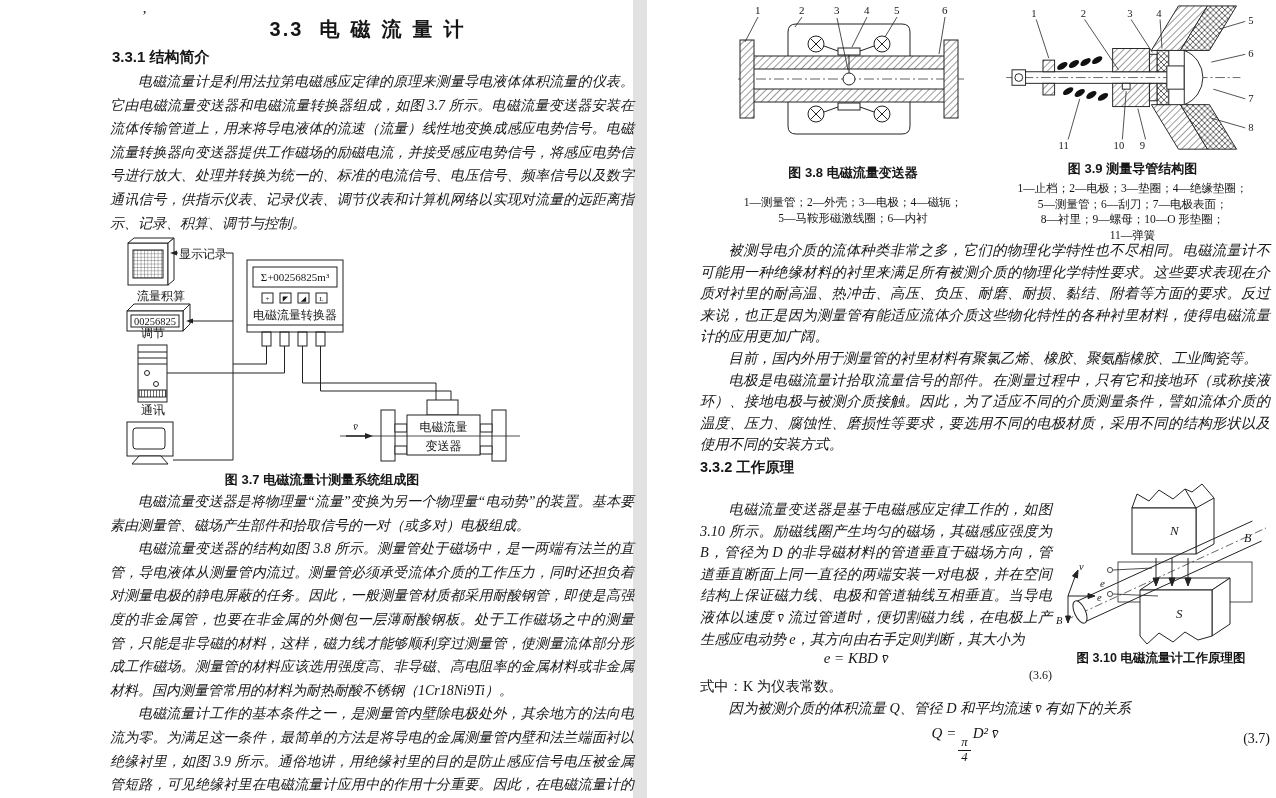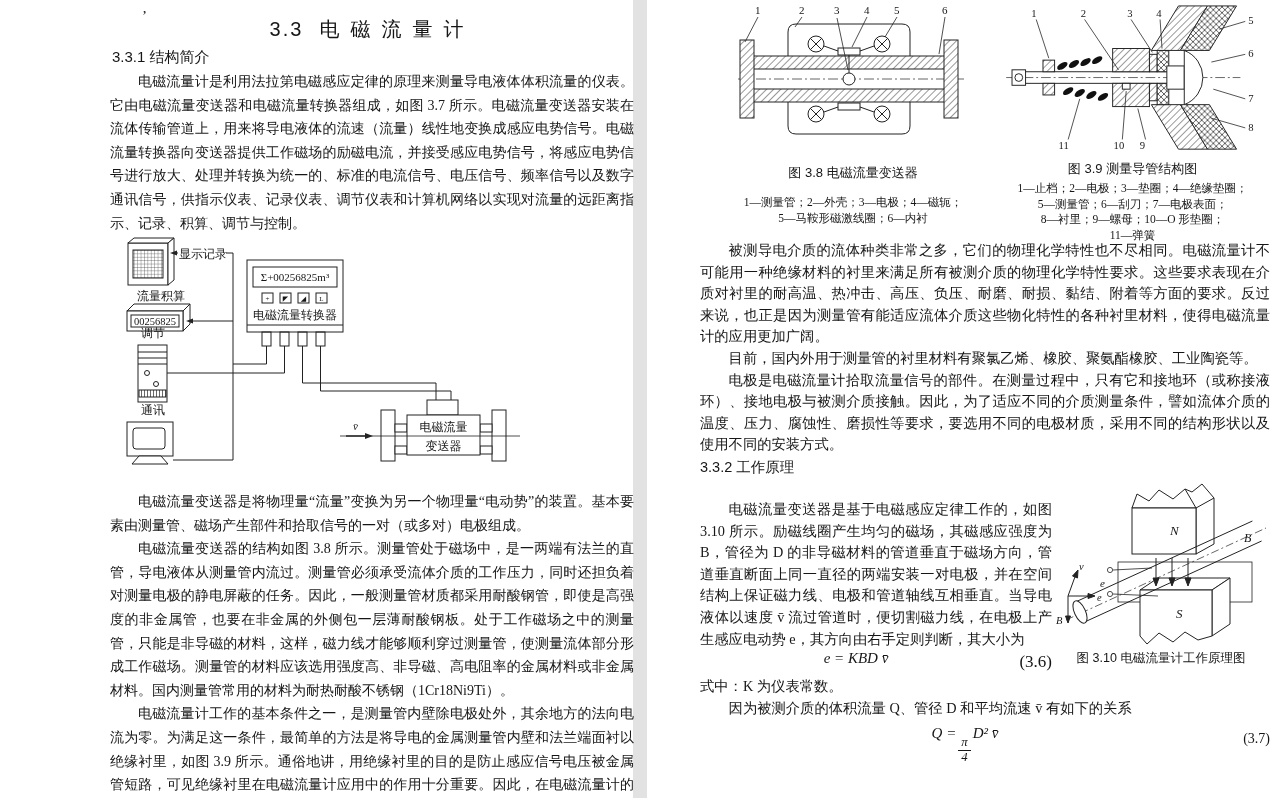--- a/index.html
+++ b/index.html
@@ -2,43 +2,43 @@
 <html><head>
 <meta charset="utf-8">
 <style>
   html,body{margin:0;padding:0;background:#ffffff;}
   .spread{position:relative;width:1276px;height:798px;background:#ffffff;overflow:hidden;
           font-family:"Liberation Serif","DejaVu Serif",serif;color:#161616;}
   .page{position:absolute;top:0;}
   .page-left{left:110px;width:524px;height:798px;}
   .page-right{left:700px;width:570px;height:798px;}
   .gutter{position:absolute;left:633px;top:0;width:14px;height:798px;background:#e2e2e2;}
-  .hei{font-family:"Liberation Sans","DejaVu Sans",sans-serif;font-weight:normal;}
+  .hei{font-family:"Liberation Sans","DejaVu Sans",sans-serif;font-weight:bold;}
   .chapter-title{position:absolute;top:16px;left:0;width:100%;text-align:center;font-size:20px;}
   .chapter-title .num{letter-spacing:2px;margin-right:16px;}
   .chapter-title .txt{letter-spacing:0.55em;}
   .sec-heading{position:absolute;top:48px;left:2px;font-size:15px;}
   .body-par{font-size:14px;line-height:23.6px;text-align:justify;margin:0;}
-  .indent{text-indent:2em;}
+  .indent{text-indent:2em;font-style:italic;}
   .lp-para1{position:absolute;top:70px;left:0;width:524px;}
   .lp-fig{position:absolute;top:233px;left:0;width:524px;height:240px;}
   .lp-caption{position:absolute;top:471px;left:0;width:424px;text-align:center;font-size:13px;}
   .lp-text{position:absolute;top:490px;left:0;width:524px;}
   .rp-text{position:absolute;top:240px;left:0;width:570px;}
   .rp-text .body-par{font-size:14.3px;line-height:21.6px;}
   .rp-heading{font-size:14.5px;line-height:22px;margin:0;}
   .fig-block{position:absolute;}
   .fig-caption{text-align:center;font-size:13px;white-space:nowrap;}
   .fig-legend{text-align:center;font-size:11.5px;line-height:15.5px;white-space:nowrap;}
   .twocol{display:flex;align-items:flex-start;}
   .col-text{width:352px;margin-top:21px;}
   .col-fig{width:218px;position:relative;margin-left:0;}
   .eq-row{position:relative;height:26px;font-size:15px;}
   .eq-row .formula{position:absolute;left:0;right:40px;text-align:center;font-style:italic;}
-  .eq-row .eq-num{position:absolute;right:0;top:2px;font-size:17px;font-style:normal;text-align:right;}
+  .eq-row .eq-num{position:absolute;right:0;top:18px;font-size:12px;font-style:normal;text-align:right;}
   .eq37-row{position:relative;height:34px;margin-top:4px;font-size:15px;}
   .eq37-row .formula{position:absolute;left:0;right:40px;top:2px;text-align:center;font-style:italic;}
   .eq37-row .eq-num{position:absolute;right:0;top:8px;font-size:14px;font-style:normal;}
   .frac{display:inline-flex;flex-direction:column;align-items:center;vertical-align:-8px;line-height:1.05;font-size:0.85em;margin:0 2px;}
   .frac .fnum{border-bottom:1px solid #161616;padding:0 3px;}
   .corner-mark{position:absolute;top:8px;left:32px;font-size:15px;}
   svg text{font-family:"Liberation Serif","DejaVu Serif",serif;fill:#161616;}
   svg .callout{font-size:11px;}
   svg .cn{font-size:12px;}
   svg .it{font-style:italic;}
@@ -156,20 +156,21 @@
         <line x1="230" y1="203" x2="410" y2="203" stroke-width="0.8"></line>
       </g>
       <g>
         <line x1="236" y1="203" x2="256" y2="203" stroke="#222" stroke-width="1.4"></line>
         <polygon points="263,203 255,200 255,206" fill="#222"></polygon>
       </g>
       <text class="it" x="243" y="197" font-size="11">v̄</text>
       <text class="cn" x="333.5" y="198" text-anchor="middle">电磁流量</text>
       <text class="cn" x="333.5" y="217" text-anchor="middle">变送器</text>
     </svg>
+    <div class="lp-caption hei">图 3.7  电磁流量计测量系统组成图</div>
 
     <div class="lp-text">
       <p class="body-par indent">电磁流量变送器是将物理量“流量”变换为另一个物理量“电动势”的装置。基本要素由测量管、磁场产生部件和拾取信号的一对（或多对）电极组成。</p>
       <p class="body-par indent">电磁流量变送器的结构如图 3.8 所示。测量管处于磁场中，是一两端有法兰的直管，导电液体从测量管内流过。测量管必须承受流体介质的工作压力，同时还担负着对测量电极的静电屏蔽的任务。因此，一般测量管材质都采用耐酸钢管，即使是高强度的非金属管，也要在非金属的外侧包一层薄耐酸钢板。处于工作磁场之中的测量管，只能是非导磁的材料，这样，磁力线才能够顺利穿过测量管，使测量流体部分形成工作磁场。测量管的材料应该选用强度高、非导磁、高电阻率的金属材料或非金属材料。国内测量管常用的材料为耐热耐酸不锈钢（1Cr18Ni9Ti）。</p>
       <p class="body-par indent">电磁流量计工作的基本条件之一，是测量管内壁除电极处外，其余地方的法向电流为零。为满足这一条件，最简单的方法是将导电的金属测量管内壁和法兰端面衬以绝缘衬里，如图 3.9 所示。通俗地讲，用绝缘衬里的目的是防止感应信号电压被金属管短路，可见绝缘衬里在电磁流量计应用中的作用十分重要。因此，在电磁流量计的发展历史中，也伴随着衬里材料的应用和衬里制造技术的不断改进。</p>
     </div>
   </div>
 
   <div class="page page-right">
 

